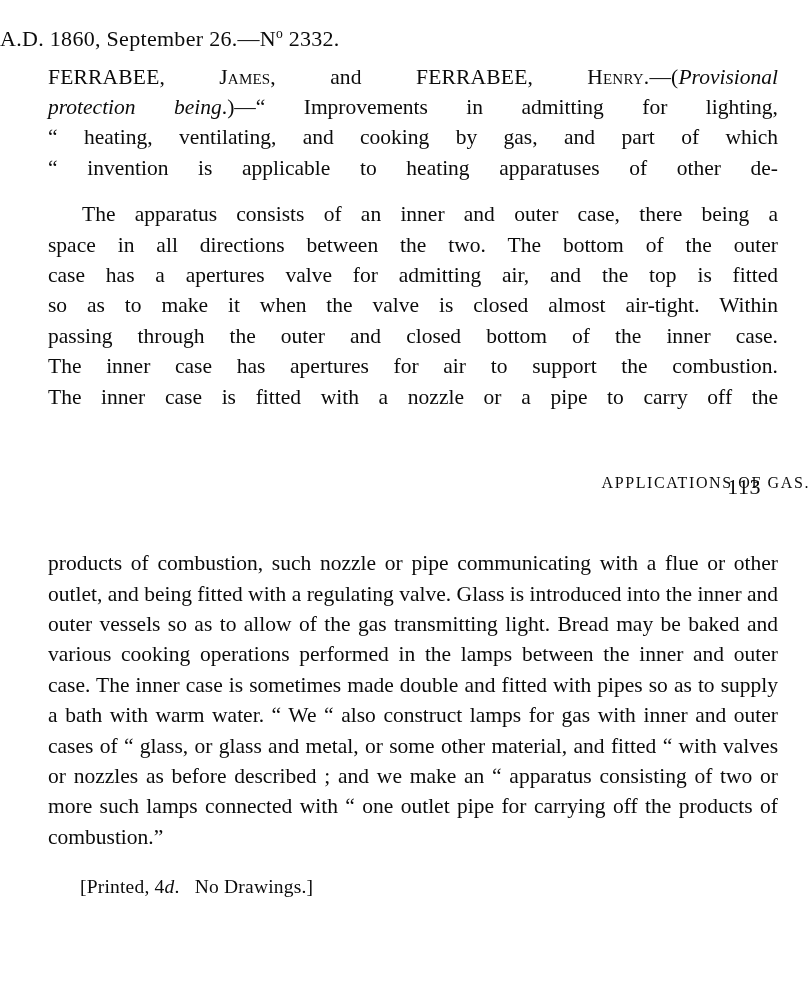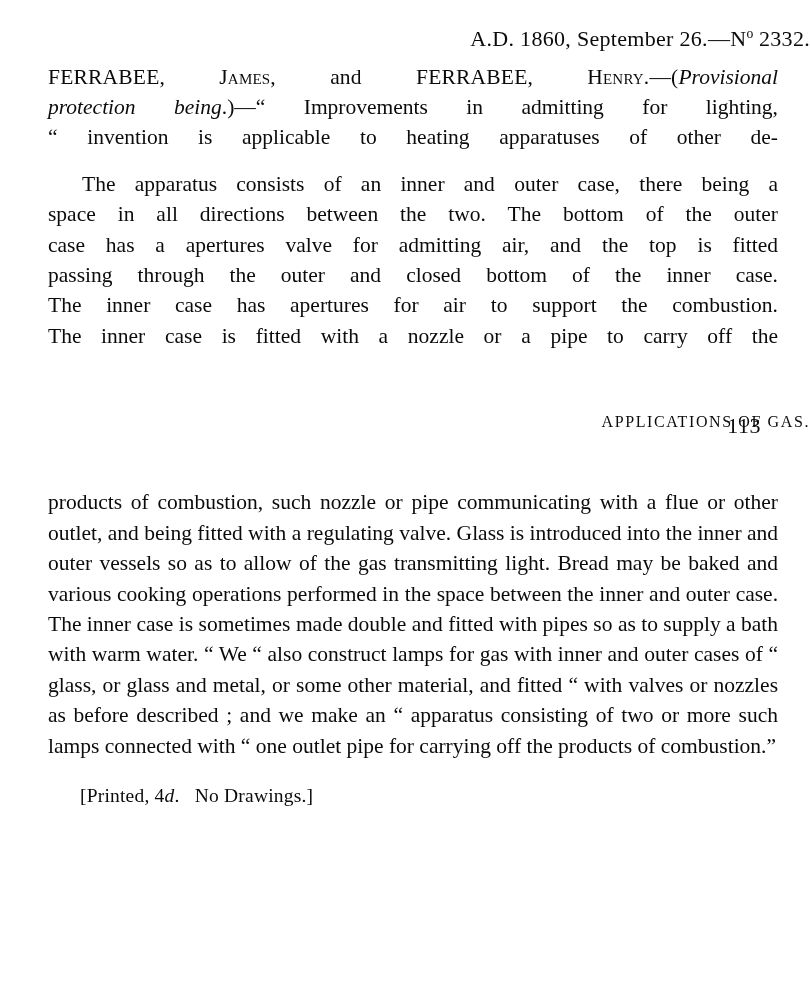--- a/index.html
+++ b/index.html
@@ -17,21 +17,21 @@
 
   .page {
     position: relative;
     width: 810px;
     height: 1004px;
     box-sizing: border-box;
   }
 
   
   .patent-date {
-    text-align: right;
+    text-align: left;
     font-size: 22px;
     letter-spacing: 0.3px;
     padding-top: 26px;
     line-height: 1.1;
     white-space: pre;
   }
   .patent-date .ord {
     font-size: 0.62em;
     vertical-align: 0.62em;
     letter-spacing: 0;
@@ -118,43 +118,45 @@
 </head>
 <body>
 
 <div class="page">
 
   <div class="patent-date"><span>A.D. 1860, September 26.—N</span><span class="ord">o</span><span> 2332.</span></div>
 
   <div class="block title-block">
     <span class="line"><span class="allcaps">FERRABEE, </span><span class="smallcaps">James</span><span class="allcaps">, and FERRABEE, </span><span class="smallcaps">Henry</span><span class="allcaps">.—(</span><span class="ital">Provisional</span></span>
     <span class="line"><span class="ital">protection   being</span><span>.)—“ Improvements  in  admitting  for  lighting,</span></span>
+    <span class="line">“ heating, ventilating, and cooking by gas, and part of which</span>
     <span class="line">“ invention  is  applicable  to  heating  apparatuses  of  other  de-</span>
   </div>
 
   <div class="block body-block">
     <span class="line indent-first">The apparatus consists of an inner and outer case, there being a</span>
     <span class="line">space in all directions between the two.   The bottom of the outer</span>
     <span class="line">case has a apertures valve for admitting air, and the top is fitted</span>
+    <span class="line">so as to make it when the valve is closed almost air-tight.   Within</span>
     <span class="line">passing through  the outer and  closed  bottom of  the  inner  case.</span>
     <span class="line">The  inner case has apertures  for  air  to support  the combustion.</span>
     <span class="line">The inner case  is fitted  with  a nozzle or  a  pipe  to carry off  the</span>
   </div>
 
   <div class="running-head">
     <div class="rh-title">APPLICATIONS OF GAS.</div>
     <div class="rh-page">113</div>
   </div>
 
   <div class="block lower-block">
     <span class="line">products of combustion, such nozzle or  pipe communicating with</span>
     <span class="line">a flue or  other outlet,  and  being fitted with  a  regulating valve.</span>
     <span class="line">Glass is introduced  into the inner and outer vessels so as to allow</span>
     <span class="line">of the gas transmitting light.   Bread  may  be  baked and various</span>
-    <span class="line">cooking operations performed in  the space  between the inner and</span>
+    <span class="line">cooking operations performed in  the lamps  between the inner and</span>
     <span class="line">outer case.   The inner  case  is sometimes made double and fitted</span>
     <span class="line">with  pipes  so  as  to  supply  a  bath  with  warm  water.   “ We</span>
     <span class="line">“ also construct lamps for gas with inner and  outer  cases  of</span>
     <span class="line">“ glass, or glass and metal, or  some  other material, and  fitted</span>
     <span class="line">“ with  valves  or  nozzles  as  before described ; and we make an</span>
     <span class="line">“ apparatus consisting of two or more such lamps connected with</span>
     <span class="line last">“ one outlet pipe for carrying off the products of combustion.”</span>
   </div>
 
   <div class="footer-note"><span>[Printed, 4</span><span class="ital">d</span><span>.   No Drawings.]</span></div>

